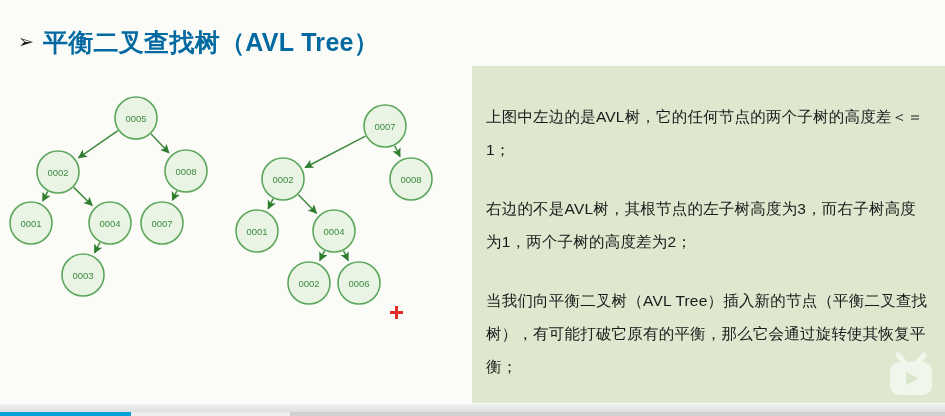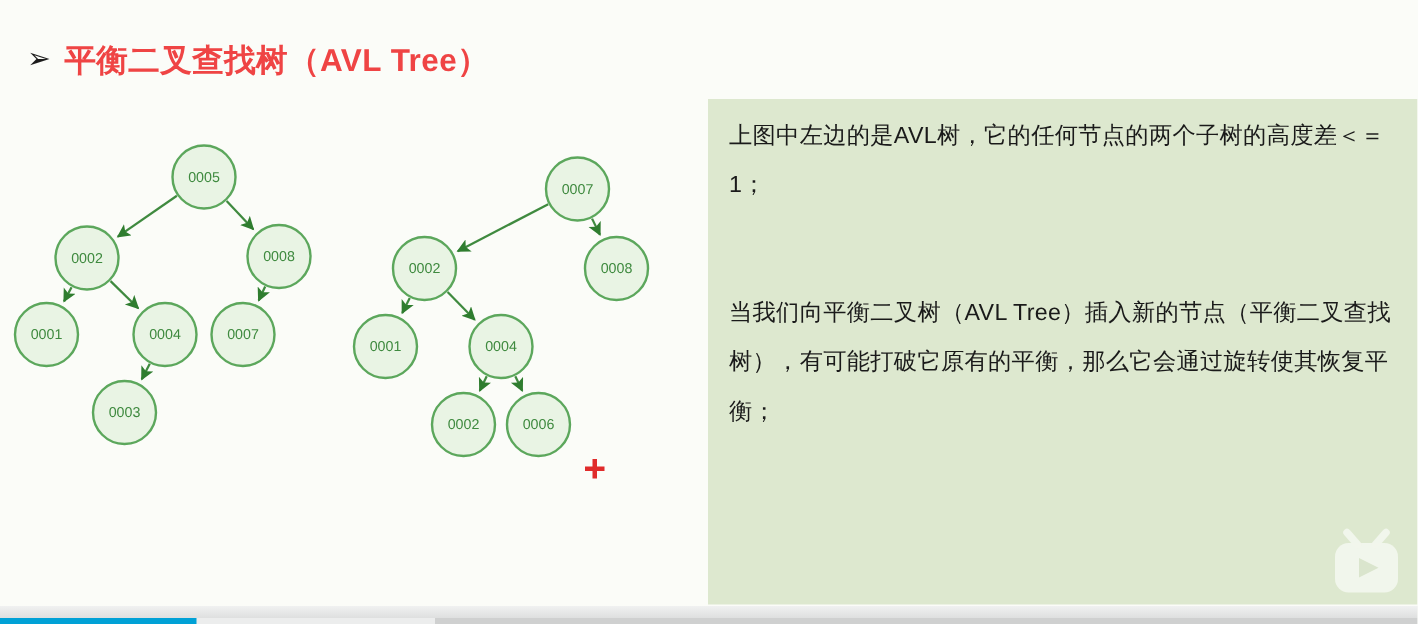--- a/index.html
+++ b/index.html
@@ -15,21 +15,21 @@
   
   .title-row{
     position:absolute;left:18px;top:26px;
     display:flex;align-items:center;gap:9px;
   }
   .bullet{
     font-size:19px;color:#1b1b1b;line-height:1;
     transform:translateY(-1px);
   }
   .title-text{
-    font-size:21px;font-weight:bold;color:#ef4444;
+    font-size:25px;font-weight:bold;color:#0369a1;
     letter-spacing:.3px;white-space:nowrap;
   }
   
   .tree-area{position:absolute;left:0;top:86px;width:460px;height:230px;}
   svg.tree{position:absolute;left:0;top:0;overflow:visible;}
   .node-c{fill:#e9f4e4;stroke:#5ca75c;stroke-width:1.6;}
   .node-t{
     fill:#3f8a3f;font-family:"Liberation Sans","DejaVu Sans",sans-serif;
     font-size:9.5px;text-anchor:middle;dominant-baseline:central;
   }
@@ -38,21 +38,21 @@
   .cursor{position:absolute;width:13px;height:13px;}
   .cursor:before,.cursor:after{
     content:"";position:absolute;background:#e02b2b;
   }
   .cursor:before{left:0;top:5px;width:13px;height:3px;}
   .cursor:after{left:5px;top:0;width:3px;height:13px;}
   
   .panel{
     position:absolute;left:472px;top:66px;width:473px;height:337px;
     background:#dde8cf;box-sizing:border-box;
-    padding:8px 16px 0 14px;
+    padding:34px 16px 0 14px;
   }
   .panel p{
     margin:0 0 0 0;
     font-size:15.5px;line-height:33px;color:#1a1a1a;
     font-family:"Liberation Sans","DejaVu Sans",sans-serif;
     letter-spacing:.2px;
   }
   .pgap{height:26px;}
   
   .wm{position:absolute;left:884px;top:352px;width:54px;height:52px;}
@@ -160,20 +160,21 @@
           <circle cx="359" cy="197" r="21" class="node-c"></circle>
           <text x="359" y="197.5" class="node-t">0006</text>
         </g>
       </svg>
     <div class="cursor" id="cursor-el" style="left: 390px; top: 220px;"></div>
   </div>
 
   <div class="panel">
     <p>上图中左边的是AVL树，它的任何节点的两个子树的高度差＜＝1；</p>
     <div class="pgap"></div>
+    <p>右边的不是AVL树，其根节点的左子树高度为3，而右子树高度为1，两个子树的高度差为2；</p>
     <div class="pgap"></div>
     <p>当我们向平衡二叉树（AVL Tree）插入新的节点（平衡二叉查找树），有可能打破它原有的平衡，那么它会通过旋转使其恢复平衡；</p>
   </div>
 
   <div class="wm">
     <svg viewBox="0 0 54 52" width="54" height="52" aria-hidden="true">
       <path d="M14 3 L21 11 M40 3 L33 11" stroke="#ffffff" stroke-width="5" stroke-linecap="round" fill="none" opacity=".95"></path>
       <rect x="6" y="10" width="42" height="33" rx="9" ry="9" fill="#ffffff" opacity=".95"></rect>
       <path d="M22 20 L35 26.5 L22 33 Z" fill="#d9e4cc"></path>
     </svg>

